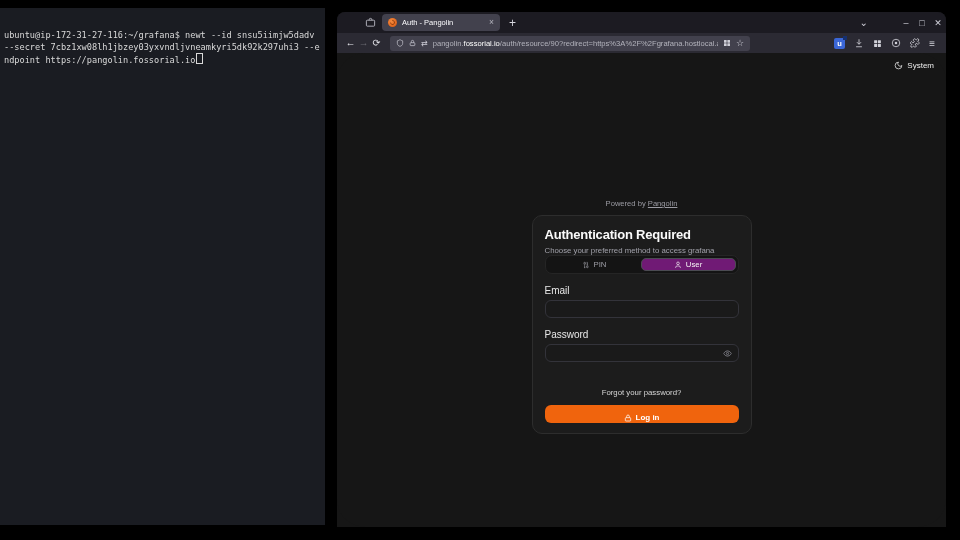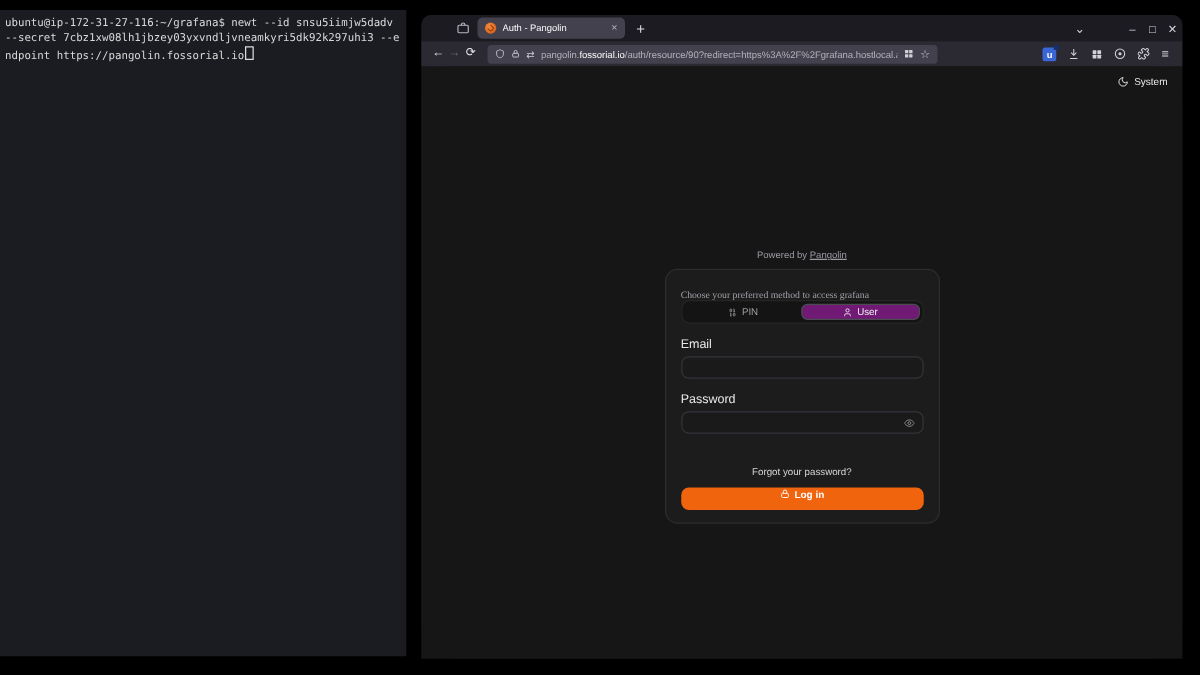--- a/index.html
+++ b/index.html
@@ -5,21 +5,21 @@
   html,body{margin:0;padding:0;}
   body{
     width:960px;height:540px;position:relative;overflow:hidden;
     background:#000;font-family:"Liberation Sans",sans-serif;
   }
   
   .terminal{
     position:absolute;left:0;top:8px;width:325px;height:517px;
     background:#1a1c22;color:#d9d9d9;
     font-family:"DejaVu Sans Mono",monospace;font-size:8.6px;line-height:12px;
-    padding:5px 4px;box-sizing:border-box;
+    padding:21px 4px;box-sizing:border-box;
   }
   .term-line{white-space:pre;}
   .term-cursor{display:inline-block;width:5px;height:9px;border:1px solid #d9d9d9;vertical-align:-1px;margin-left:1px;}
   
   .browser{
     position:absolute;left:337px;top:12px;width:609px;height:515px;
     background:#161616;border-radius:8px 8px 0 0;overflow:hidden;
     display:flex;flex-direction:column;
   }
   .tabbar{height:21px;background:#1c1b22;display:flex;align-items:center;flex:none;}
@@ -47,30 +47,30 @@
   .star{font-size:9px;}
   .hamburger{font-size:10px;}
   
   .content{flex:1;position:relative;background:#161616;border-radius:28px;}
   .theme-toggle{position:absolute;top:8px;right:12px;display:flex;gap:4px;align-items:center;color:#ececec;font-size:8px;}
   .auth-col{position:absolute;top:146px;left:50%;transform:translateX(-50%);width:220px;}
   .powered{text-align:center;font-size:7.6px;color:#9b9ba3;margin-bottom:7px;}
   .powered .brand{text-decoration:underline;color:#9b9ba3;}
   .card{background:#1c1c1c;border:1px solid #2d2d2d;border-radius:10px;padding:11px 12px 10px;box-sizing:border-box;}
   .card-title{font-size:13px;font-weight:bold;color:#fafafa;letter-spacing:-.2px;}
-  .card-sub{font-size:7.8px;color:#a1a1aa;margin-top:4px;font-family:Liberation Serif, serif;}
+  .card-sub{font-size:7.8px;color:#a1a1aa;margin-top:4px;}
   .seg{margin-top:0;display:flex;background:#141414;border:1px solid #252525;border-radius:7px;padding:2px;height:19px;box-sizing:border-box;}
   .seg-tab{flex:1;display:flex;align-items:center;justify-content:center;gap:4px;font-size:7.8px;color:#9e9ea6;border-radius:5px;}
   .seg-tab.active{background:#701a75;border:1px solid #4b4b52;color:#f5f5f5;}
   .field-label{font-size:10px;font-weight:normal;color:#e8e8e8;margin-top:11px;}
   .input{margin-top:4px;height:18px;border:1px solid #33333a;border-radius:6px;background:#1a1a1a;display:flex;align-items:center;padding:0 6px;box-sizing:border-box;}
   .input input{flex:1;background:transparent;border:none;outline:none;color:#fff;font-size:8px;padding:0;min-width:0;font-family:inherit;}
   .eye{color:#8f8f98;display:flex;align-items:center;}
   .forgot{margin-top:26px;text-align:center;font-size:7.8px;color:#d6d6d6;}
-  .login-btn{margin-top:8px;height:18px;width:100%;border:none;border-radius:6px;background:#f0640d;color:#fff;font-size:8px;font-weight:bold;display:flex;align-items:flex-start;justify-content:center;gap:4px;font-family:inherit;cursor:pointer;}
+  .login-btn{margin-top:8px;height:18px;width:100%;border:none;border-radius:6px;background:#f0640d;color:#fff;font-size:8px;font-weight:bold;display:flex;align-items:flex-end;justify-content:center;gap:4px;font-family:inherit;cursor:pointer;}
   svg{display:block;}
 </style>
 </head>
 <body>
 
 <div class="terminal">
   <div class="term-line">ubuntu@ip-172-31-27-116:~/grafana$ newt --id snsu5iimjw5dadv</div>
   <div class="term-line">--secret 7cbz1xw08lh1jbzey03yxvndljvneamkyri5dk92k297uhi3 --e</div>
   <div class="term-line"><span>ndpoint https://pangolin.fossorial.io</span><span class="term-cursor"></span></div>
 </div>
@@ -176,20 +176,21 @@
       <span>System</span>
     </div>
 
     <div class="auth-col">
       <div class="powered">
         <span>Powered by</span>
         <span class="brand">Pangolin</span>
       </div>
 
       <div class="card">
+        <div class="card-title">Authentication Required</div>
         <div class="card-sub">Choose your preferred method to access grafana</div>
 
         <div class="seg">
           <div class="seg-tab">
             <span>
               <svg width="8" height="8" viewBox="0 0 24 24" fill="none" stroke="currentColor" stroke-width="2">
                   <rect x="14" y="14" width="4" height="6" rx="1"></rect>
                   <rect x="6" y="4" width="4" height="6" rx="1"></rect>
                   <path d="M6 20h4"></path>
                   <path d="M14 10h4"></path>

